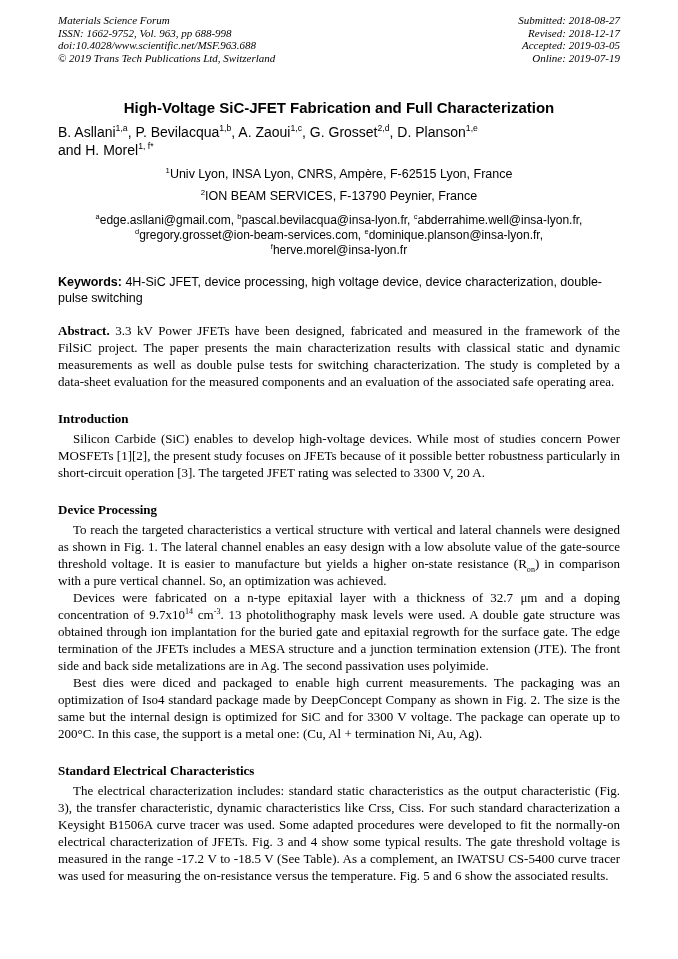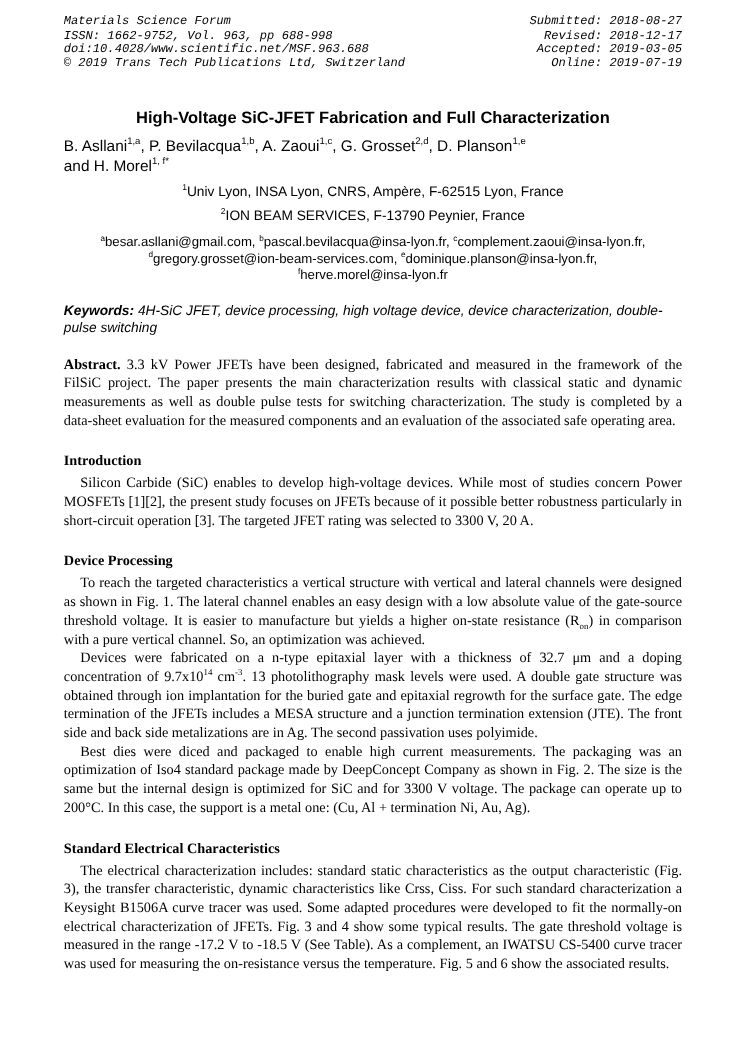--- a/index.html
+++ b/index.html
@@ -14,21 +14,21 @@
     font-family: "Liberation Serif", serif;
     overflow: hidden;
   }
   
   .hdr {
     display: flex;
     justify-content: space-between;
     font-style: italic;
     font-size: 11px;
     line-height: 12.5px;
-    font-family: Liberation Mono, monospace;
+    font-family: Liberation Serif, serif;
     gap: 48px;
   }
   .hdr-right { text-align: right; }
   
   .title {
     margin-top: 34px;
     text-align: center;
     font-family: "Liberation Sans", sans-serif;
     font-weight: bold;
     font-size: 15px;
@@ -54,21 +54,20 @@
     font-family: "Liberation Sans", sans-serif;
     font-size: 12px;
     line-height: 15px;
   }
   .keywords {
     margin-top: 17px;
     font-family: "Liberation Sans", sans-serif;
     font-size: 12.5px;
     line-height: 15.5px;
     text-align: left;
-    font-style: italic;
   }
   .abstract {
     margin-top: 16px;
     font-size: 13px;
     line-height: 17px;
     text-align: justify;
   }
   .h {
     margin-top: 21px;
     font-weight: bold;
@@ -111,21 +110,21 @@
 
   <div class="authors">
     <div><span>B. Asllani</span><span class="sup">1,a</span><span>, P. Bevilacqua</span><span class="sup">1,b</span><span>, A. Zaoui</span><span class="sup">1,c</span><span>, G. Grosset</span><span class="sup">2,d</span><span>, D. Planson</span><span class="sup">1,e</span></div>
     <div><span>and H. Morel</span><span class="sup">1, f*</span></div>
   </div>
 
   <div class="aff"><span class="sup">1</span><span>Univ Lyon, INSA Lyon, CNRS, Ampère, F-62515 Lyon, France</span></div>
   <div class="aff"><span class="sup">2</span><span>ION BEAM SERVICES, F-13790 Peynier, France</span></div>
 
   <div class="emails">
-    <div><span class="sup">a</span><span>besar.asllani@gmail.com, </span><span class="sup">b</span><span>pascal.bevilacqua@insa-lyon.fr, </span><span class="sup">c</span><span>complement.zaoui@insa-lyon.fr,</span></div>
+    <div><span class="sup">a</span><span>edge.asllani@gmail.com, </span><span class="sup">b</span><span>pascal.bevilacqua@insa-lyon.fr, </span><span class="sup">c</span><span>abderrahime.well@insa-lyon.fr,</span></div>
     <div><span class="sup">d</span><span>gregory.grosset@ion-beam-services.com, </span><span class="sup">e</span><span>dominique.planson@insa-lyon.fr,</span></div>
     <div><span class="sup">f</span><span>herve.morel@insa-lyon.fr</span></div>
   </div>
 
   <div class="keywords"><span class="b">Keywords: </span><span>4H-SiC JFET, device processing, high voltage device, device characterization, double-pulse switching</span></div>
 
   <div class="abstract"><span class="b">Abstract. </span><span>3.3 kV Power JFETs have been designed, fabricated and measured in the framework of the FilSiC project. The paper presents the main characterization results with classical static and dynamic measurements as well as double pulse tests for switching characterization. The study is completed by a data-sheet evaluation for the measured components and an evaluation of the associated safe operating area.</span></div>
 
   <div class="sec">
     <div class="h">Introduction</div>

